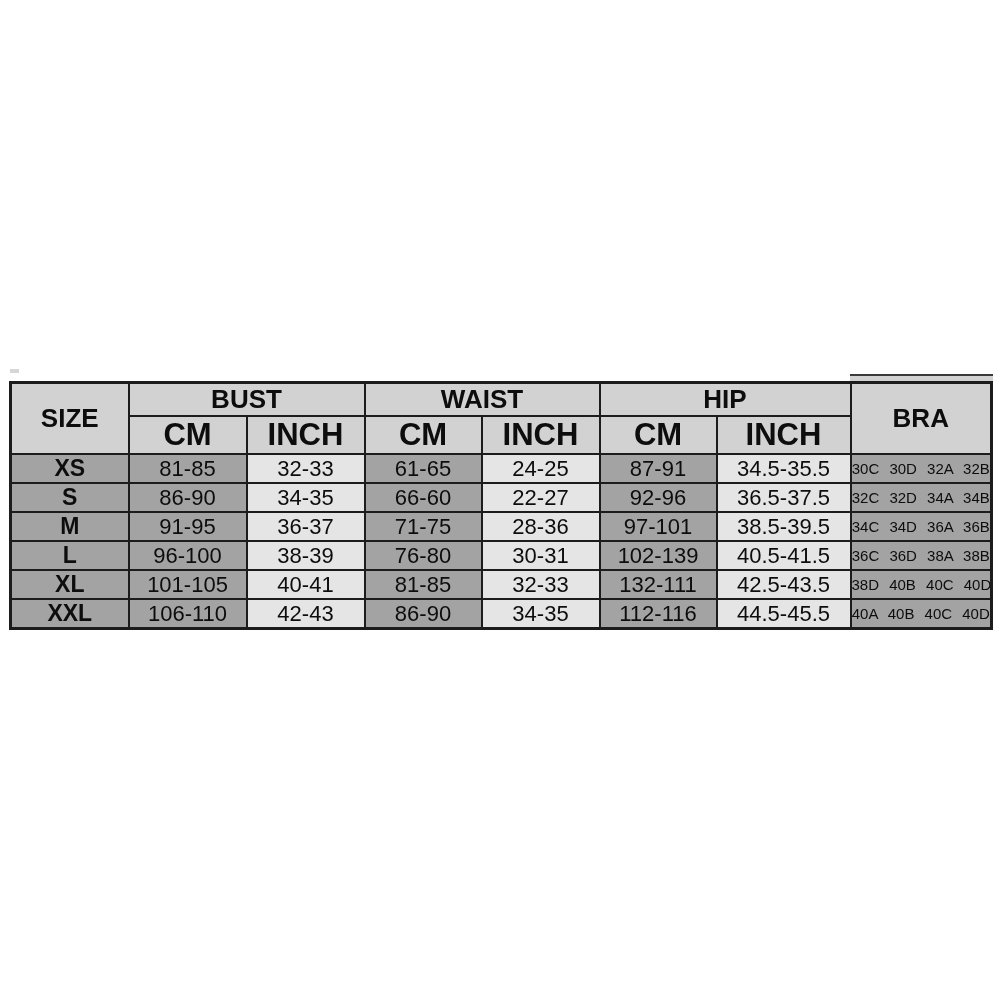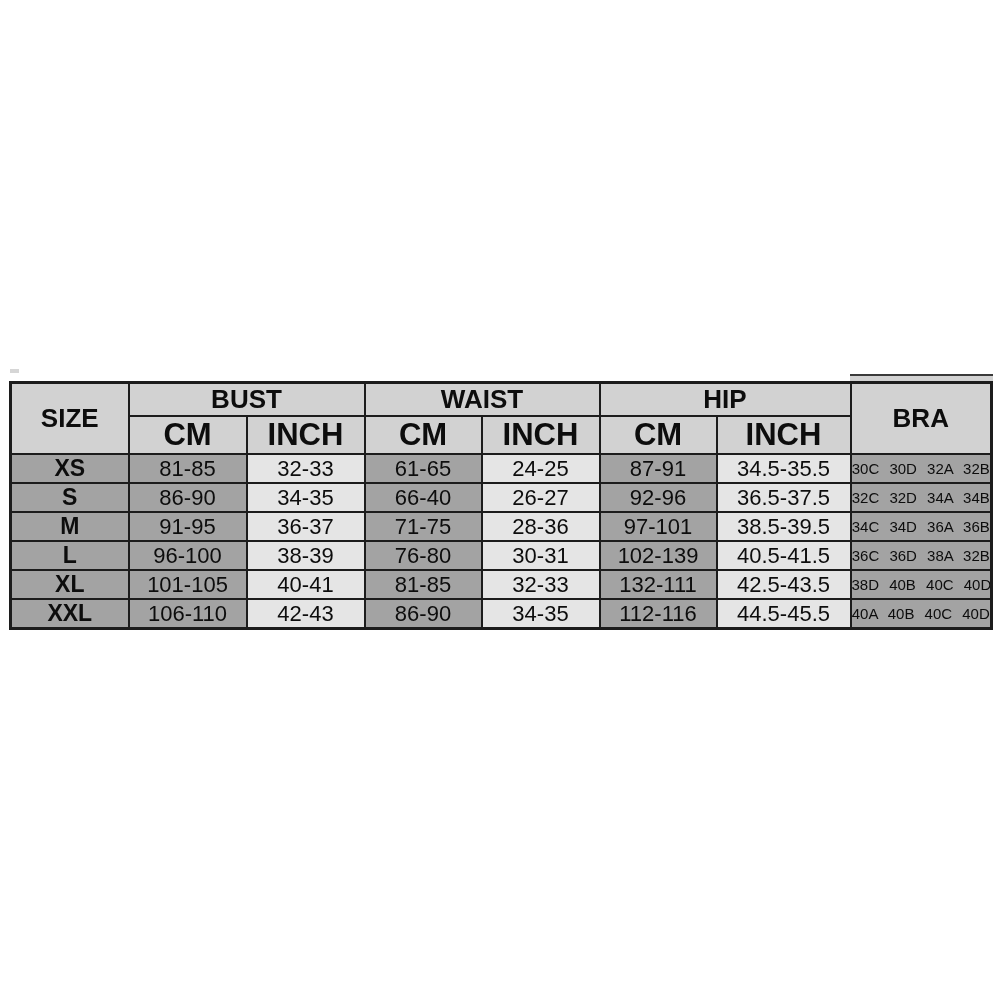--- a/index.html
+++ b/index.html
@@ -132,22 +132,22 @@
           <td class="c-waist_cm">61-65</td>
           <td class="c-waist_inch">24-25</td>
           <td class="c-hip_cm">87-91</td>
           <td class="c-hip_inch">34.5-35.5</td>
           <td class="c-bra">30C 30D 32A 32B</td>
         </tr>
         <tr>
           <td class="c-size">S</td>
           <td class="c-bust_cm">86-90</td>
           <td class="c-bust_inch">34-35</td>
-          <td class="c-waist_cm">66-40</td>
-          <td class="c-waist_inch">26-27</td>
+          <td class="c-waist_cm">66-60</td>
+          <td class="c-waist_inch">22-27</td>
           <td class="c-hip_cm">92-96</td>
           <td class="c-hip_inch">36.5-37.5</td>
           <td class="c-bra">32C 32D 34A 34B</td>
         </tr>
         <tr>
           <td class="c-size">M</td>
           <td class="c-bust_cm">91-95</td>
           <td class="c-bust_inch">36-37</td>
           <td class="c-waist_cm">71-75</td>
           <td class="c-waist_inch">28-36</td>
@@ -156,21 +156,21 @@
           <td class="c-bra">34C 34D 36A 36B</td>
         </tr>
         <tr>
           <td class="c-size">L</td>
           <td class="c-bust_cm">96-100</td>
           <td class="c-bust_inch">38-39</td>
           <td class="c-waist_cm">76-80</td>
           <td class="c-waist_inch">30-31</td>
           <td class="c-hip_cm">102-139</td>
           <td class="c-hip_inch">40.5-41.5</td>
-          <td class="c-bra">36C 36D 38A 32B</td>
+          <td class="c-bra">36C 36D 38A 38B</td>
         </tr>
         <tr>
           <td class="c-size">XL</td>
           <td class="c-bust_cm">101-105</td>
           <td class="c-bust_inch">40-41</td>
           <td class="c-waist_cm">81-85</td>
           <td class="c-waist_inch">32-33</td>
           <td class="c-hip_cm">132-111</td>
           <td class="c-hip_inch">42.5-43.5</td>
           <td class="c-bra">38D 40B 40C 40D</td>

